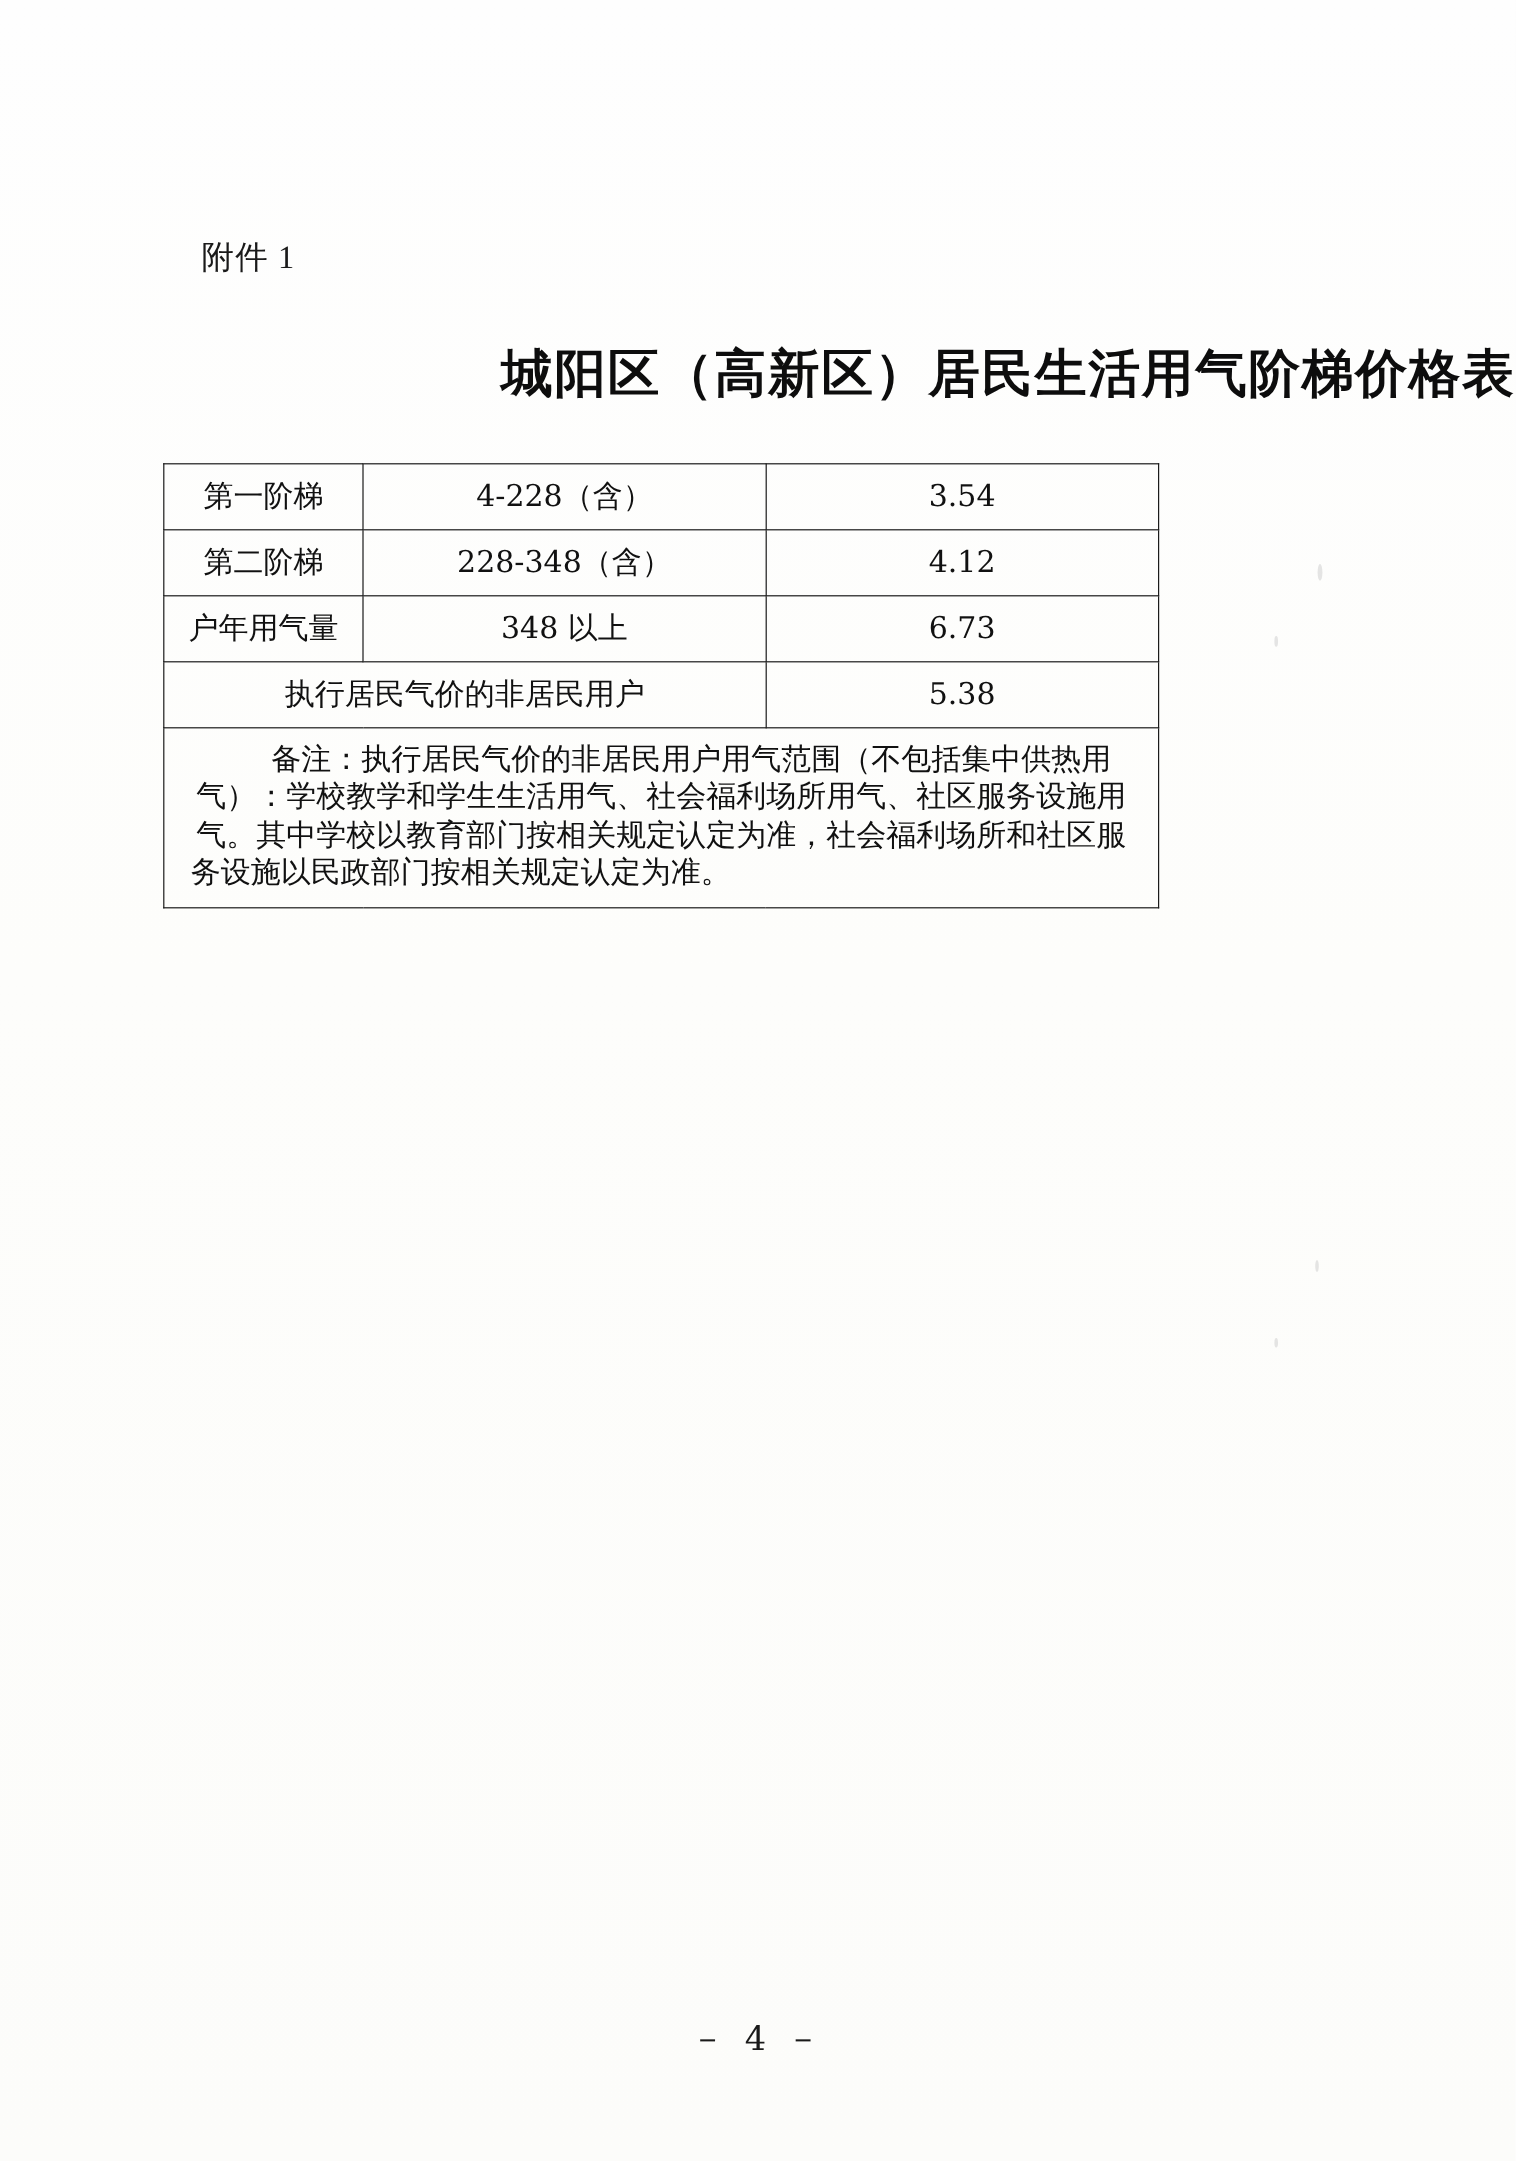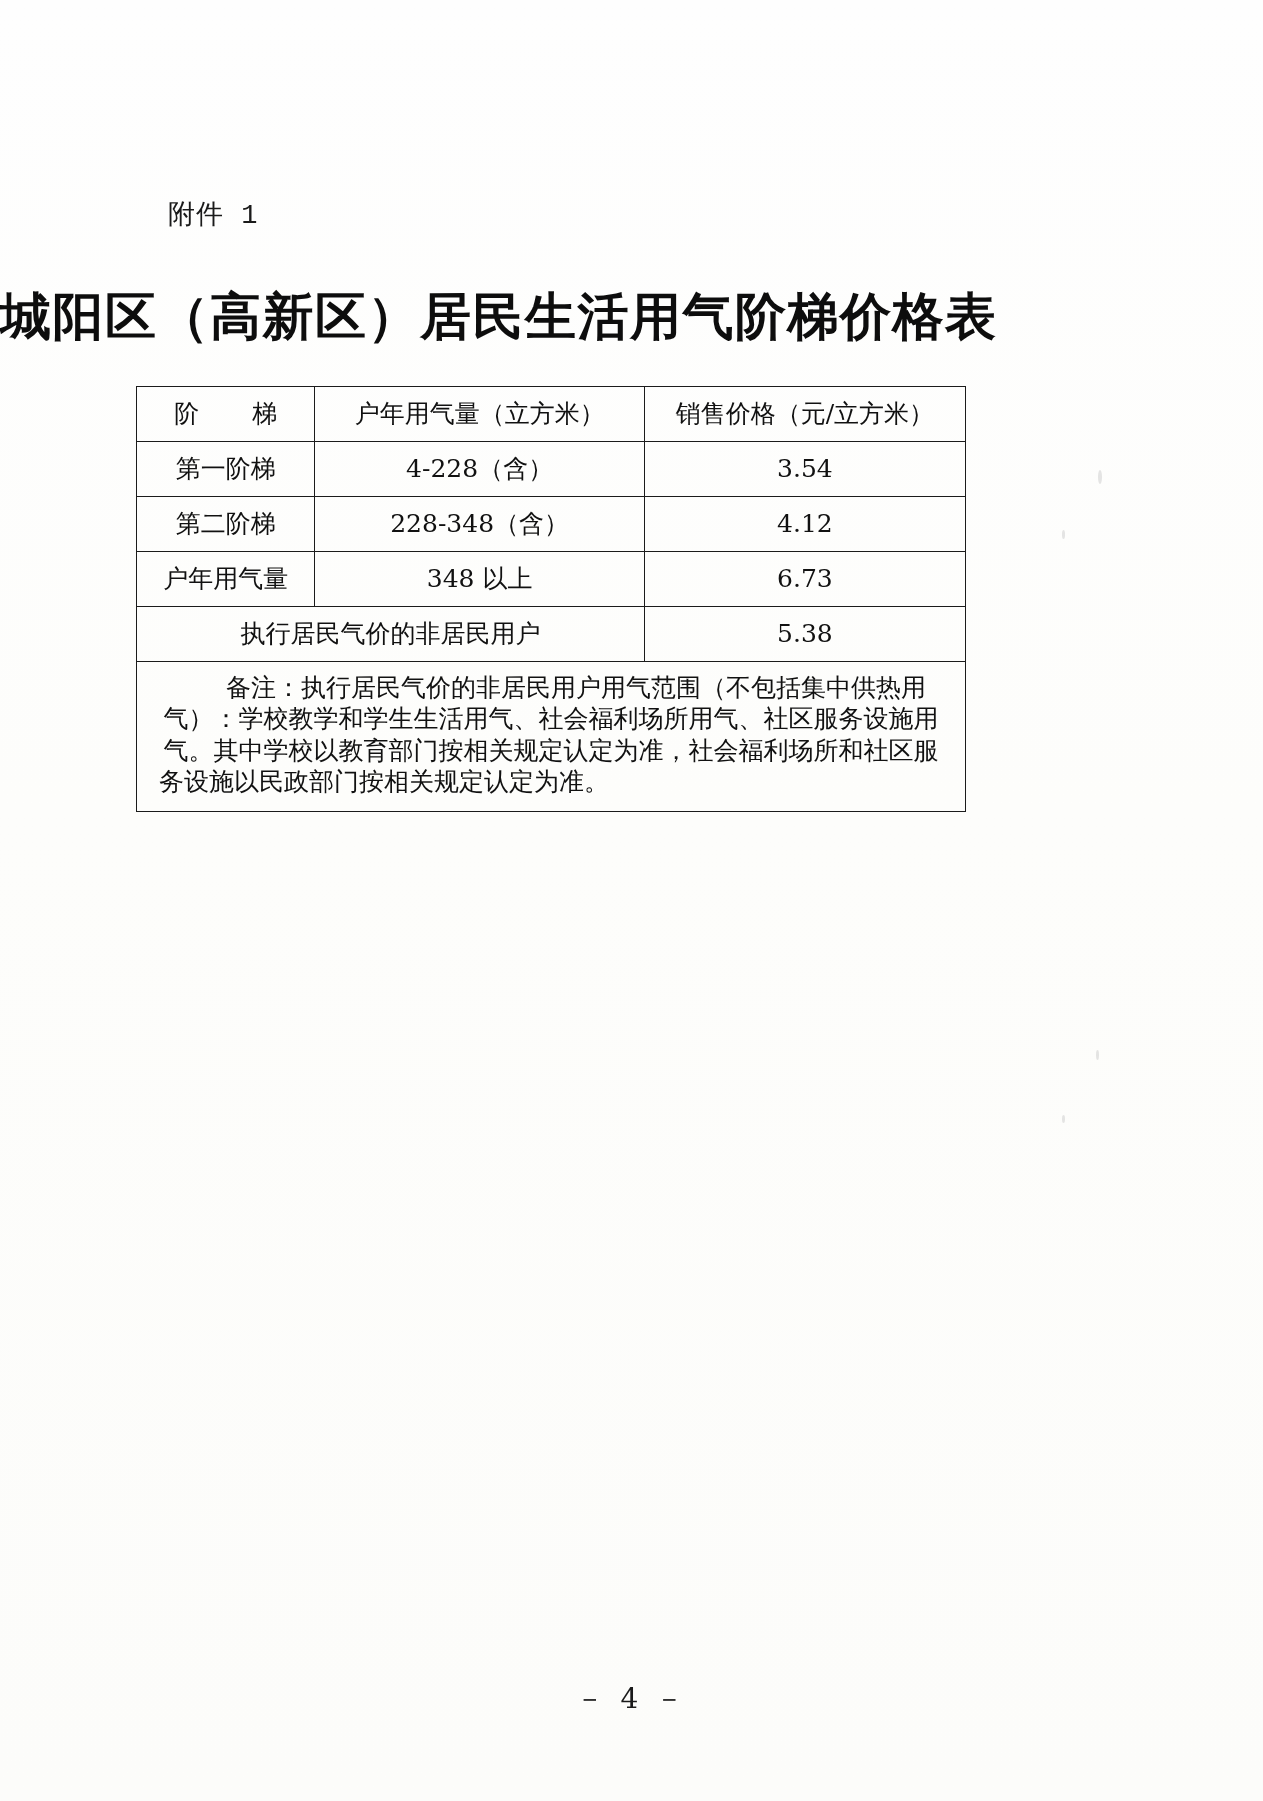--- a/index.html
+++ b/index.html
@@ -28,32 +28,32 @@
     inset: 0;
     background: linear-gradient(180deg, #fefefe 0%, #fdfdfb 45%, #fcfcfa 100%);
     pointer-events: none;
   }
   .attachment-label {
     position: absolute;
     left: 168px;
     top: 196px;
     font-size: 27px;
     letter-spacing: 1px;
-    font-family: Liberation Mono, monospace;
+    font-family: Liberation Serif, serif;
     color: #1a1a1a;
   }
   .doc-title {
     position: absolute;
     left: 0;
     top: 283px;
     width: 1263px;
-    text-align: left;
+    text-align: right;
     font-family: "DejaVu Serif", "Liberation Serif", serif;
     font-weight: bold;
-    font-size: 51px;
+    font-size: 43px;
     letter-spacing: 1.5px;
     color: #0d0d0d;
   }
   table.price-table {
     position: absolute;
     left: 136px;
     top: 386px;
     width: 830px;
     border-collapse: collapse;
     font-family: "DejaVu Serif", "Liberation Serif", serif;
@@ -107,25 +107,20 @@
   <div class="speck" style="left:1096px; top:1050px; width:3px; height:10px;"></div>
   <div class="speck" style="left:1062px; top:1115px; width:3px; height:8px;"></div>
 
   <div class="attachment-label">附件 1</div>
 
   <div class="doc-title">城阳区（高新区）居民生活用气阶梯价格表</div>
 
   <table class="price-table">
     <tbody>
       <tr>
-        <td class="col-tier head-tier">阶　梯</td>
-        <td class="col-usage">户年用气量（立方米）</td>
-        <td class="col-price">销售价格（元/立方米）</td>
-      </tr>
-      <tr>
         <td class="col-tier">第一阶梯</td>
         <td class="col-usage">4-228（含）</td>
         <td class="col-price">3.54</td>
       </tr>
       <tr>
         <td class="col-tier">第二阶梯</td>
         <td class="col-usage">228-348（含）</td>
         <td class="col-price">4.12</td>
       </tr>
       <tr>

